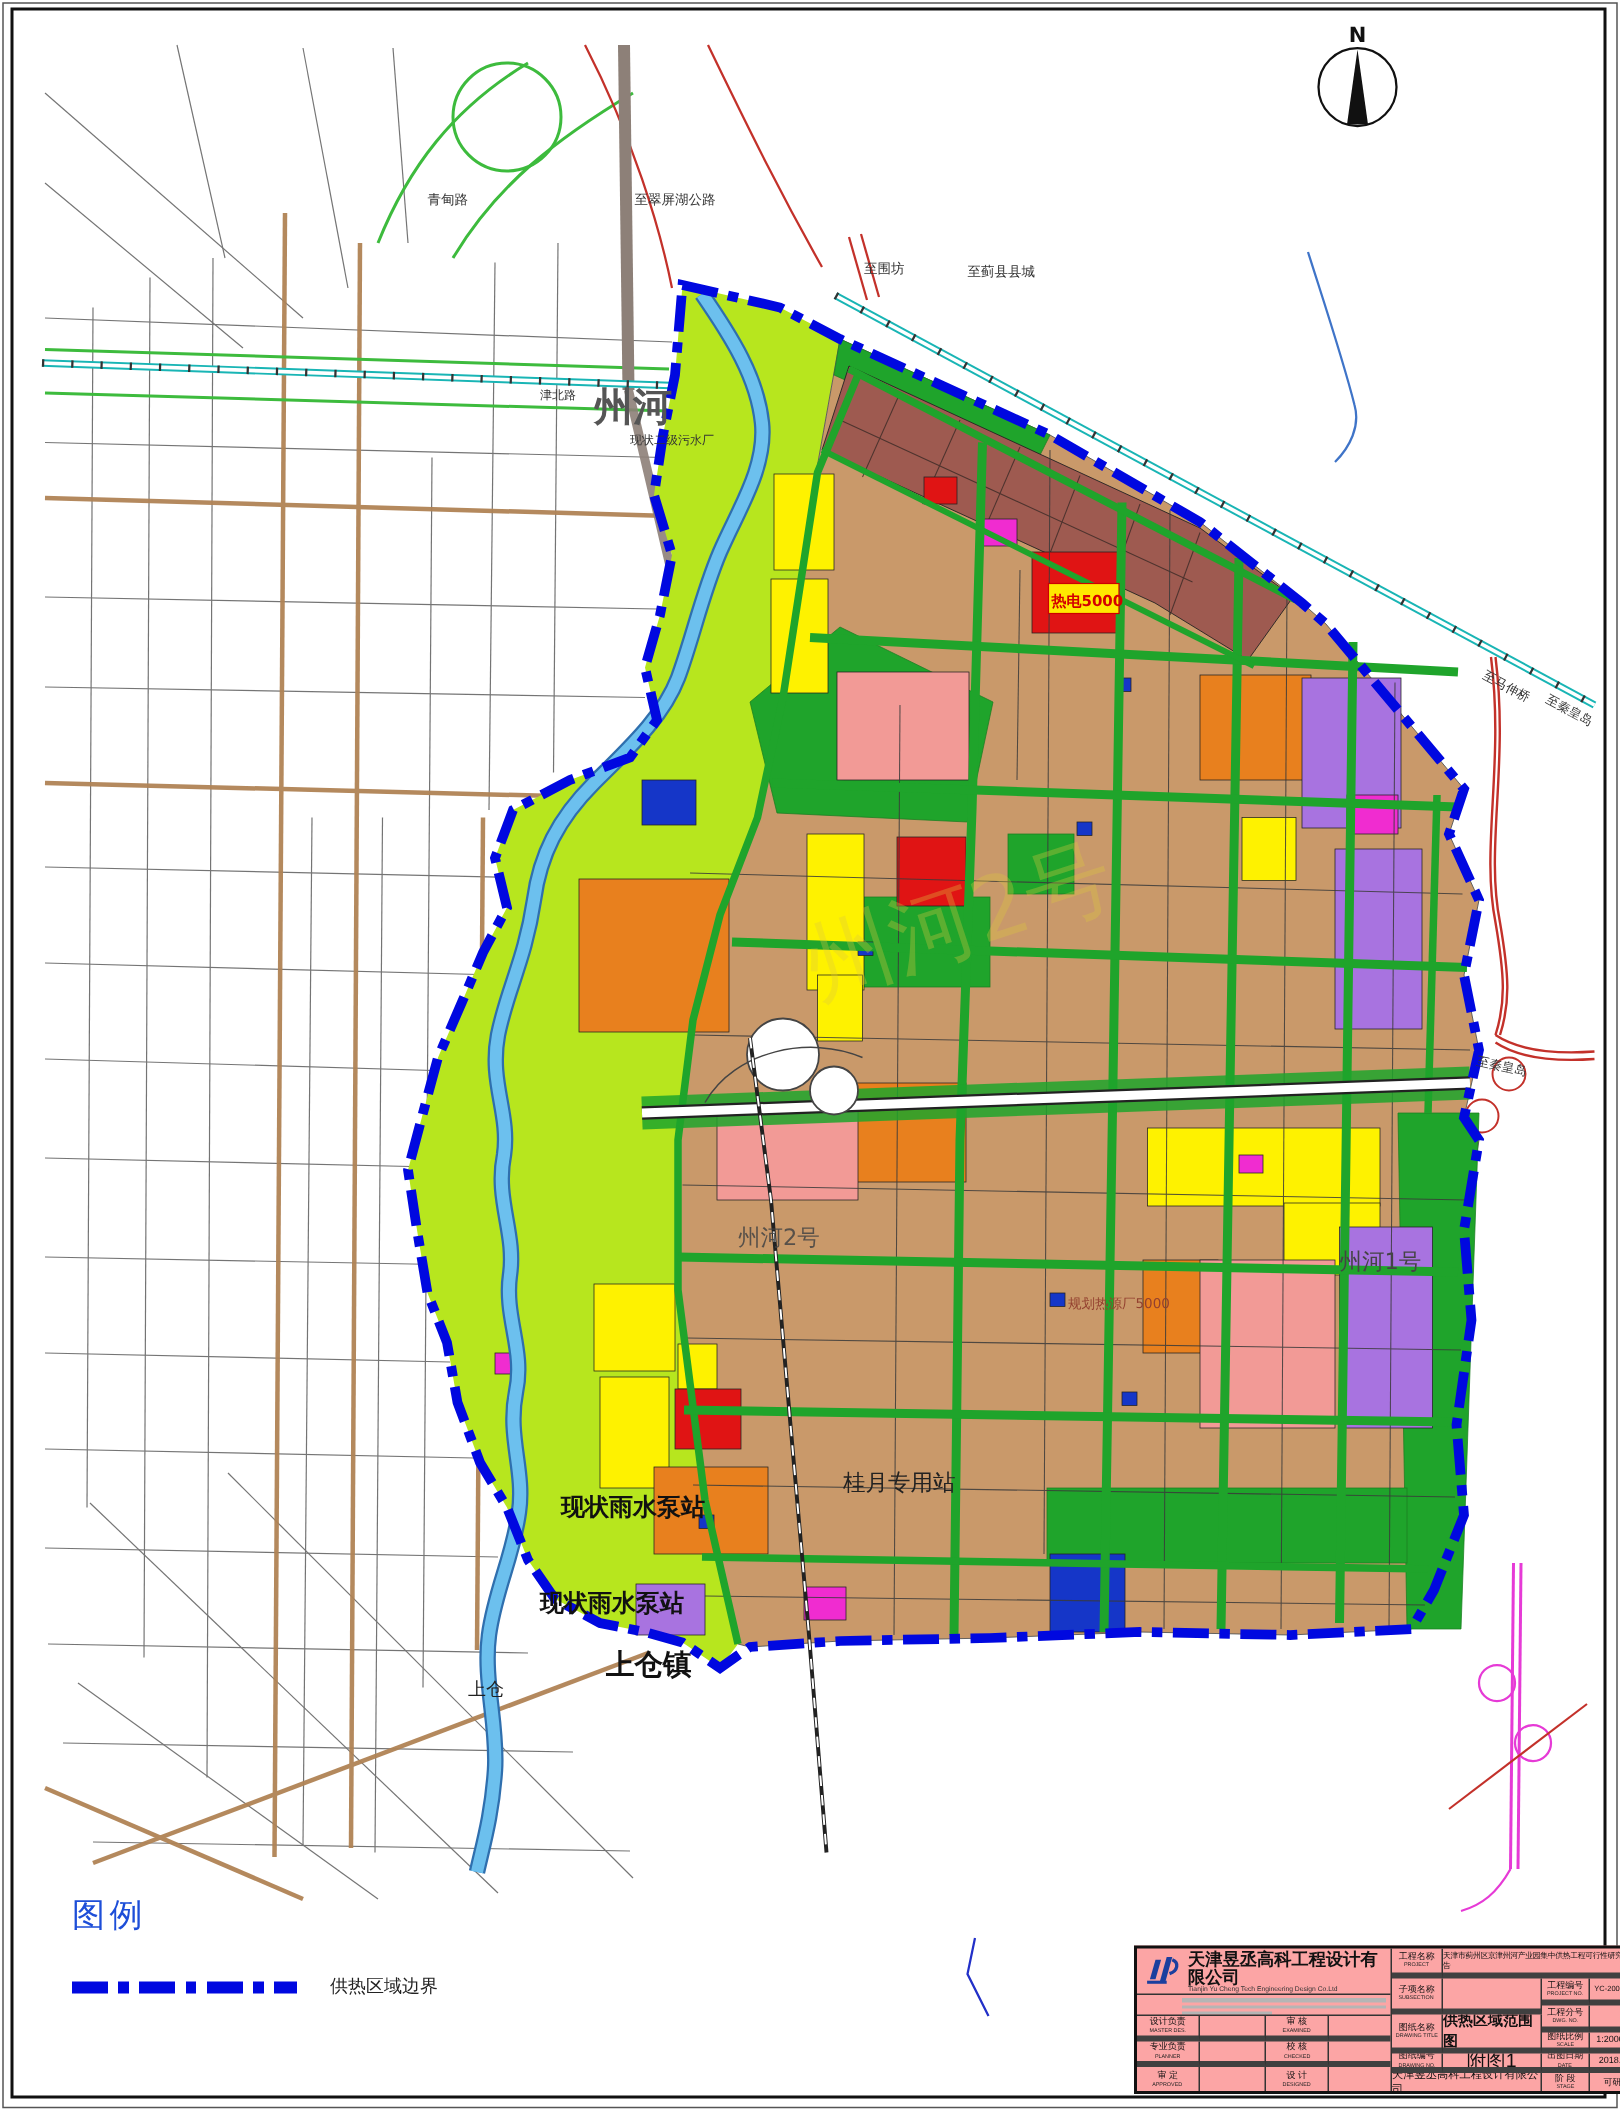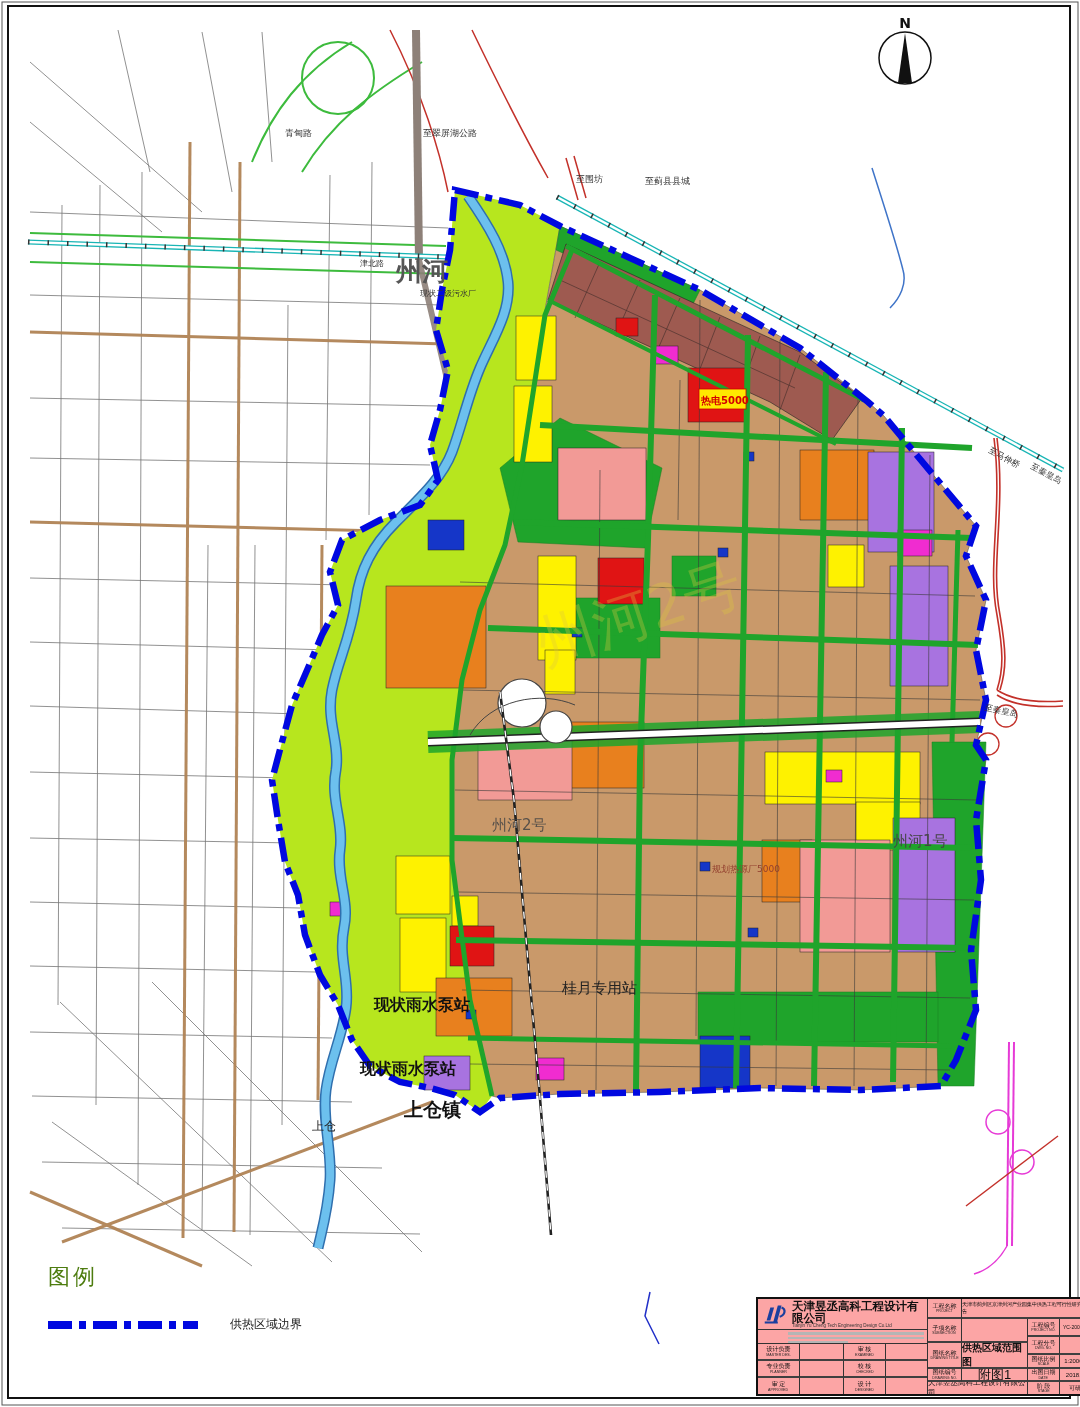--- a/index.html
+++ b/index.html
@@ -1,30 +1,30 @@
 <!DOCTYPE html>
 <html><head>
 <meta charset="utf-8">
 <style>
   html,body{margin:0;padding:0;}
   body{width:1080px;height:1407px;position:relative;background:#fff;
        font-family:"Liberation Sans",sans-serif;overflow:hidden;}
   svg text{font-family:"DejaVu Sans",sans-serif;}
   
   #legend{position:absolute;left:48px;top:1262px;width:320px;height:80px;}
-  #legend .lg-title{font-size:22px;color:#4d7c0f;letter-spacing:3px;}
+  #legend .lg-title{font-size:22px;color:#1d4ed8;letter-spacing:3px;}
   #legend .lg-row{display:flex;align-items:center;margin-top:24px;}
   #legend .lg-swatch{width:150px;height:8px;
      background:repeating-linear-gradient(90deg,#0008e0 0 24px,#fff 24px 31px,#0008e0 31px 38px,#fff 38px 45px);}
-  #legend .lg-label{font-size:12px;color:#222;margin-left:32px;}
+  #legend .lg-label{font-size:12px;color:#222;margin-left:22px;}
   
   #tb{position:absolute;left:728px;top:1297px;width:332px;height:95px;
       border:2px solid #111;background:#fca5a5;box-sizing:content-box;font-size:6px;color:#111;margin-left:28px;}
   .cell{position:absolute;box-sizing:border-box;overflow:hidden;}
-  .bR{border-right:1px solid #333;} .bB{border-bottom:2px solid #404040;} .bT{border-top:1px solid #333;}
+  .bR{border-right:1px solid #333;} .bB{border-bottom:4px solid #404040;} .bT{border-top:1px solid #333;}
   .lab2{display:flex;flex-direction:column;align-items:center;justify-content:center;height:100%;line-height:1.05;}
   .lab2 .cn{font-size:6px;} .lab2 .en{font-size:4px;transform:scale(.9);color:#222;}
   .vcenter{display:flex;align-items:center;justify-content:center;height:100%;}
   .addr-bar{height:2.5px;background:#b5b5b5;margin:2px 4px 0 30px;}
   
   #map{position:absolute;left:0;top:0;}
 </style>
 </head>
 <body>
 

